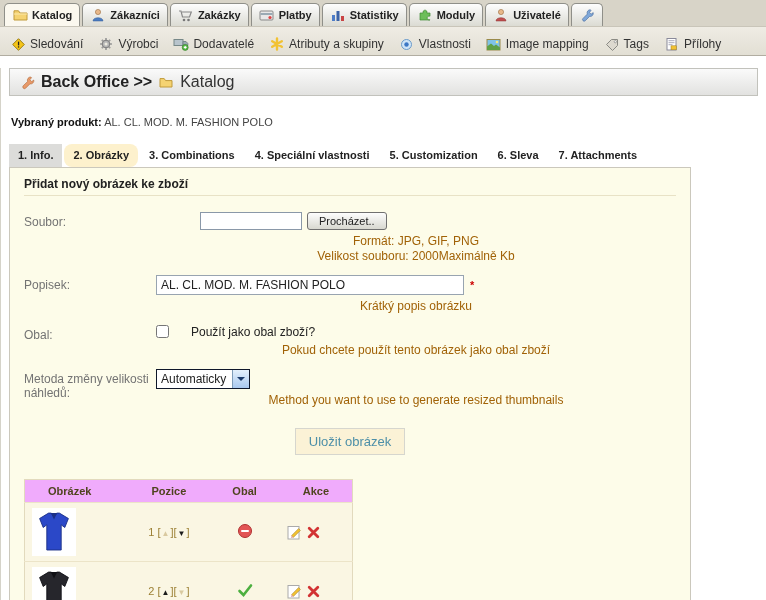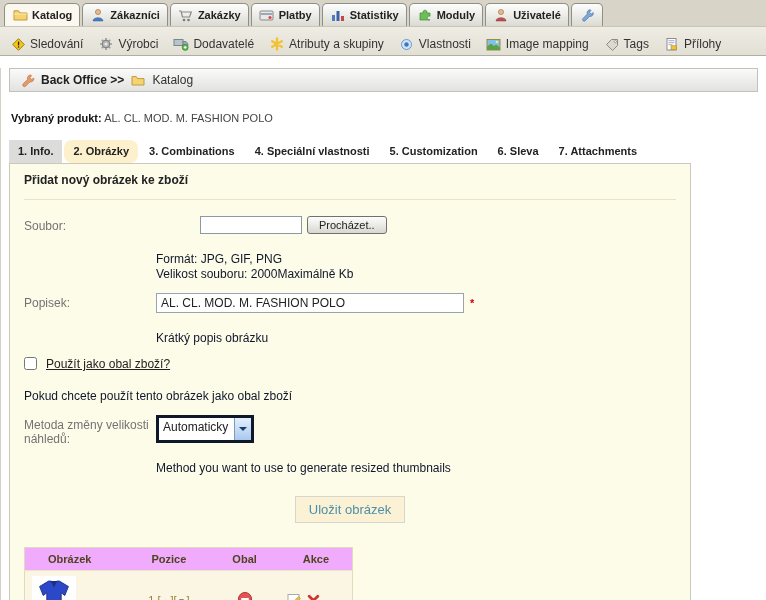--- a/index.html
+++ b/index.html
@@ -19,58 +19,58 @@
   .toolbar { display:flex; align-items:flex-end; gap:15px; padding:4px 10px;
     background:linear-gradient(#efece4,#e2dfd4); border-top:1px solid #c9c5b9;
     border-bottom:1px solid #b1ada1; font-size:12px; color:#333; height:30px; }
   .tool-item { display:flex; align-items:center; gap:4px; cursor:pointer; white-space:nowrap; }
 
   
   .main { padding:0 8px; border-left:1px solid #d5d3c9; min-height:538px; }
 
   .breadcrumb { margin-top:12px; display:flex; align-items:center; gap:6px;
     background:linear-gradient(#fafafa,#e2e2e0); border:1px solid #c2c2bc;
-    padding:4px 9px; font-size:12px; }
+    padding:4px 9px; font-size:16px; }
   .breadcrumb b { color:#222; }
 
   .product-line { margin:20px 0 0 2px; font-size:11px; color:#444; }
   .product-line b { color:#111; }
 
   .subtabs { margin-top:16px; display:flex; align-items:flex-end; gap:2px; }
   .sub-tab { padding:5px 9px 6px; font-weight:bold; font-size:11px; color:#222;
     cursor:pointer; white-space:nowrap; }
   .sub-tab.first { background:#dcdcda; }
   .sub-tab.active { background:#fdf1cd;border-radius:8px; }
 
   .panel { width:682px; border:1px solid #cbc8bc; background:#fdfce9;
     padding:9px 14px 12px; }
   .panel-title { font-weight:bold; font-size:12px; color:#222;
-    padding-bottom:12px; border-bottom:1px solid #e8e2c6; margin-bottom:16px; }
+    padding-bottom:4px; border-bottom:1px solid #e8e2c6; margin-bottom:16px; }
 
   .form-row { display:flex; margin-bottom:11px; }
   .flabel { width:132px; font-size:12px; color:#737373; padding-top:3px; flex:none; }
   .fcontrol { flex:1; }
-  .hint { color:#0f172a; font-size:12px; margin-top:18px; line-height:15px; }
+  .hint { color:#a16207; font-size:12px; margin-top:4px; line-height:15px;text-align:center; }
 
   .file-box { display:flex; align-items:center;margin-left:44px; }
   .file-input { width:102px; height:18px; border:1px solid #8a98a8; background:#fff; }
   .browse-btn { margin-left:5px; padding:2px 11px; font-size:11px; color:#222;
     background:linear-gradient(#fdfdfd,#d8d8d0); border:1px solid #707070;
     border-radius:3px; cursor:pointer; font-family:"Liberation Sans",sans-serif; }
 
   .caption-input { width:308px; font-size:12px; padding:2px 4px; height:20px;
     border:1px solid #98a4b0; background:#fff; color:#222;
     font-family:"Liberation Sans",sans-serif; }
   .req { color:#cc0000; margin-left:6px; font-weight:bold; }
 
-  .chk-row { display:flex; gap:9px; font-size:12px; color:#222;text-decoration:underline; }
+  .chk-row { display:flex; gap:22px; font-size:12px; color:#222; }
   .chk-row input { width:13px; height:13px; }
 
-  .fake-select { display:inline-flex; align-items:stretch; border:3px solid #0f172a;
-    background:#fff; height:28px; cursor:pointer; }
+  .fake-select { display:inline-flex; align-items:stretch; border:1px solid #0f172a;
+    background:#fff; height:20px; cursor:pointer; }
   .fake-select .sel-text { padding:2px 6px 0 4px; font-size:12px; color:#222; }
   .sel-arrow { width:17px; background:linear-gradient(#e3f0fc,#a9c8ee);
     border-left:1px solid #7f9db9; display:flex; align-items:center; justify-content:center; }
   .sel-arrow::after { content:""; border:4px solid transparent; border-top-color:#1a3a6a;
     margin-top:4px; }
 
   .save-row { text-align:center; margin:20px 0 8px; }
   .save-btn { font-size:13px; color:#4d8fa8; background:#fbf2d6;
     border:1px solid #d6d6ce; padding:5px 13px; cursor:pointer;
     font-family:"Liberation Sans",sans-serif; }
@@ -311,20 +311,21 @@
 
     <div class="form-row">
       <div class="flabel">Popisek:</div>
       <div class="fcontrol">
         <input type="text" class="caption-input" value="AL. CL. MOD. M. FASHION POLO" style=""><span class="req">*</span>
         <div class="hint">Krátký popis obrázku</div>
       </div>
     </div>
 
     <div class="form-row">
+      <div class="flabel">Obal:</div>
       <div class="fcontrol">
         <label class="chk-row">
           <input type="checkbox" style="">
           <span>Použít jako obal zboží?</span>
         </label>
         <div class="hint">Pokud chcete použít tento obrázek jako obal zboží</div>
       </div>
     </div>
 
     <div class="form-row">

